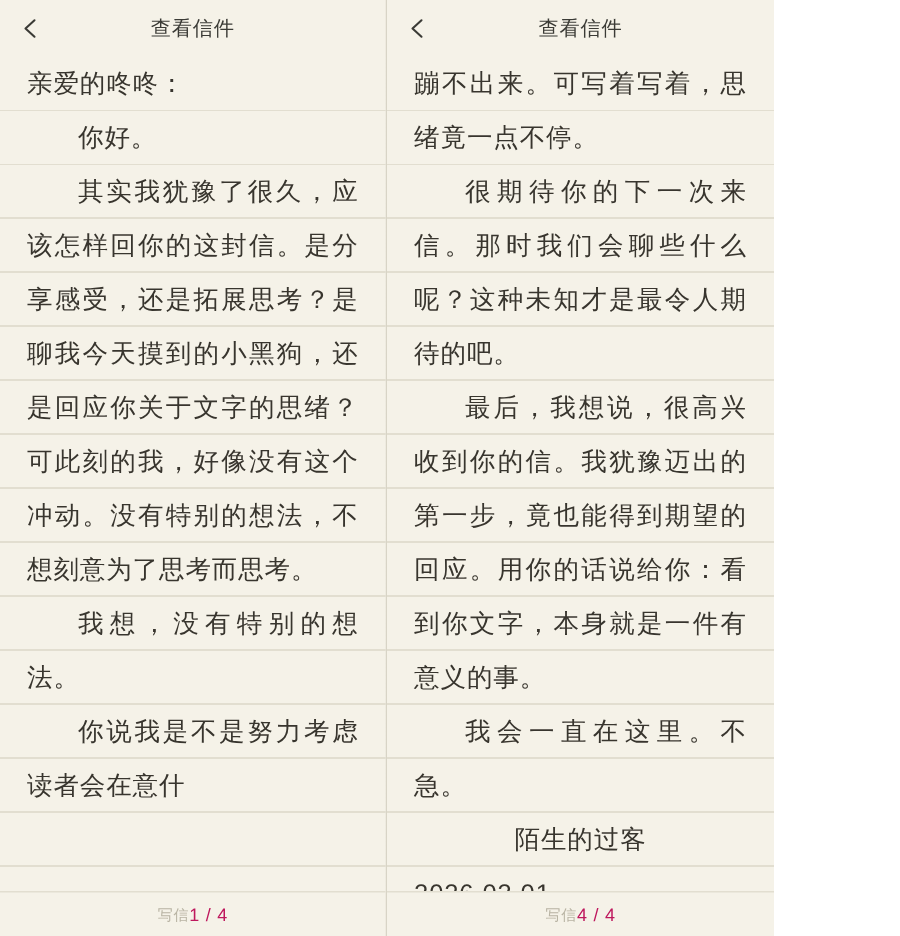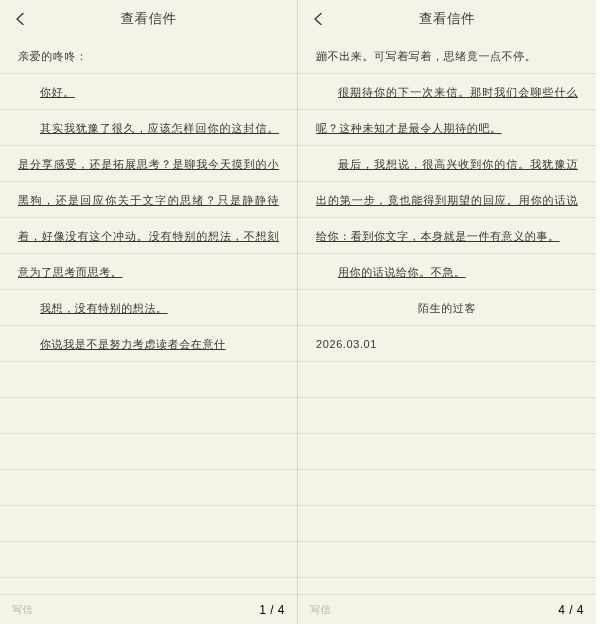--- a/index.html
+++ b/index.html
@@ -8,21 +8,21 @@
     background: #ffffff;
   }
   body {
     width: 600px;
     height: 624px;
     font-family: "Liberation Sans", sans-serif;
     overflow: hidden;
   }
   .screens {
     display: flex;
-    width: 596px;
+    width: 516px;
     height: 624px;
   }
   .screen {
     width: 300px;
     height: 624px;
     background: #f5f2e8;
     display: flex;
     flex-direction: column;
     position: relative;
     box-sizing: border-box;
@@ -73,52 +73,52 @@
       );
     background-position: 0 0;
   }
   .lines {
     position: absolute;
     inset: 0;
     padding: 0 18px;
     box-sizing: border-box;
   }
   .para {
-    font-size: 11px;
+    font-size: 17px;
     line-height: 36px;
     color: #38352e;
     letter-spacing: 0.6px;
     text-align: justify;
     margin: 0;
     font-family: "Liberation Sans", sans-serif;
     word-break: break-all;
   }
-  .para.indent { text-indent: 2em; text-decoration: underline; }
+  .para.indent { text-indent: 2em; }
   .para.right { text-align: center; }
   .para.center { text-align: left; }
   
   .footer {
     height: 30px;
     min-height: 30px;
     background: #f5f2e8;
     display: flex;
     align-items: center;
-    justify-content: space-between;
+    justify-content: center;
     padding: 0 12px;
     box-sizing: border-box;
     border-top: 1px solid #e2ded0;
   }
   .footer-left {
     font-size: 10px;
     color: #b9b4a4;
     letter-spacing: 0.5px;
   }
   .footer-right {
     font-size: 12px;
-    color: #000000;
+    color: #be185d;
     letter-spacing: 0.5px;
   }
 </style>
 </head>
 <body>
 
 <div class="screens">
 
   <div class="screen left">
     <div class="header">
@@ -127,21 +127,21 @@
           <polyline points="9,1.5 3,7 9,12.5" fill="none" stroke="#3b3b36" stroke-width="1.4" stroke-linecap="round" stroke-linejoin="round"></polyline>
         </svg>
       </span>
       <div class="header-title">查看信件</div>
     </div>
 
     <div class="paper">
       <div class="lines">
         <p class="para">亲爱的咚咚：</p>
         <p class="para indent">你好。</p>
-        <p class="para indent">其实我犹豫了很久，应该怎样回你的这封信。是分享感受，还是拓展思考？是聊我今天摸到的小黑狗，还是回应你关于文字的思绪？只是静静待着，好像没有这个冲动。没有特别的想法，不想刻意为了思考而思考。</p>
+        <p class="para indent">其实我犹豫了很久，应该怎样回你的这封信。是分享感受，还是拓展思考？是聊我今天摸到的小黑狗，还是回应你关于文字的思绪？可此刻的我，好像没有这个冲动。没有特别的想法，不想刻意为了思考而思考。</p>
         <p class="para indent">我想，没有特别的想法。</p>
         <p class="para indent">你说我是不是努力考虑读者会在意什</p>
       </div>
     </div>
 
     <div class="footer">
       <span class="footer-left">写信</span>
       <span class="footer-right">1 / 4</span>
     </div>
   </div>
@@ -154,21 +154,21 @@
         </svg>
       </span>
       <div class="header-title">查看信件</div>
     </div>
 
     <div class="paper">
       <div class="lines">
         <p class="para">蹦不出来。可写着写着，思绪竟一点不停。</p>
         <p class="para indent">很期待你的下一次来信。那时我们会聊些什么呢？这种未知才是最令人期待的吧。</p>
         <p class="para indent">最后，我想说，很高兴收到你的信。我犹豫迈出的第一步，竟也能得到期望的回应。用你的话说给你：看到你文字，本身就是一件有意义的事。</p>
-        <p class="para indent">用你的话说给你。不急。</p>
+        <p class="para indent">我会一直在这里。不急。</p>
         <p class="para right">陌生的过客</p>
         <p class="para center">2026.03.01</p>
       </div>
     </div>
 
     <div class="footer">
       <span class="footer-left">写信</span>
       <span class="footer-right">4 / 4</span>
     </div>
   </div>

